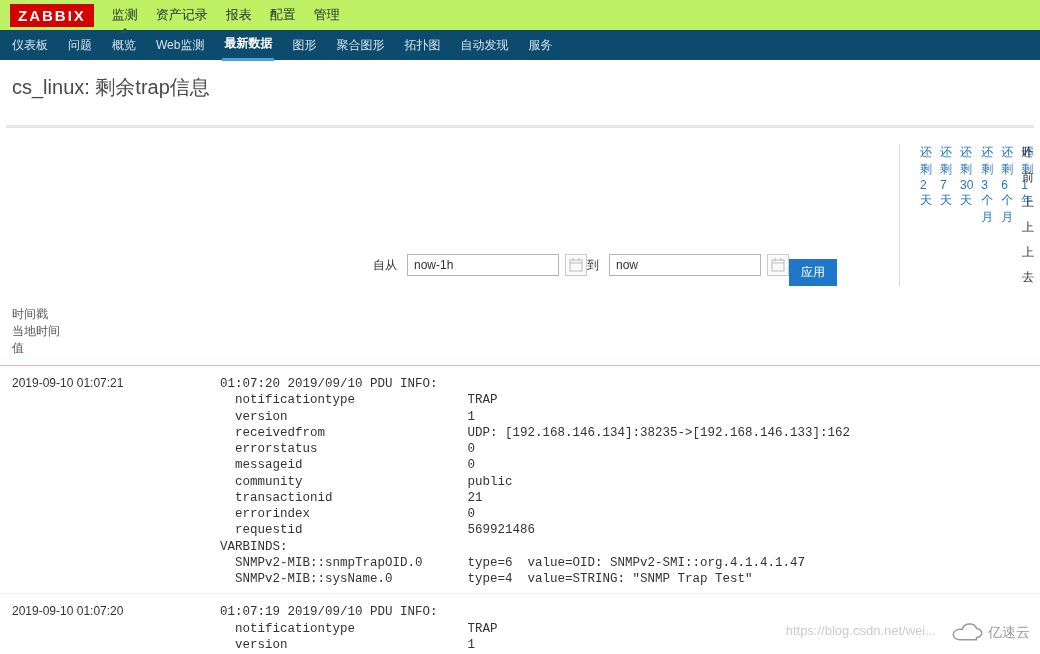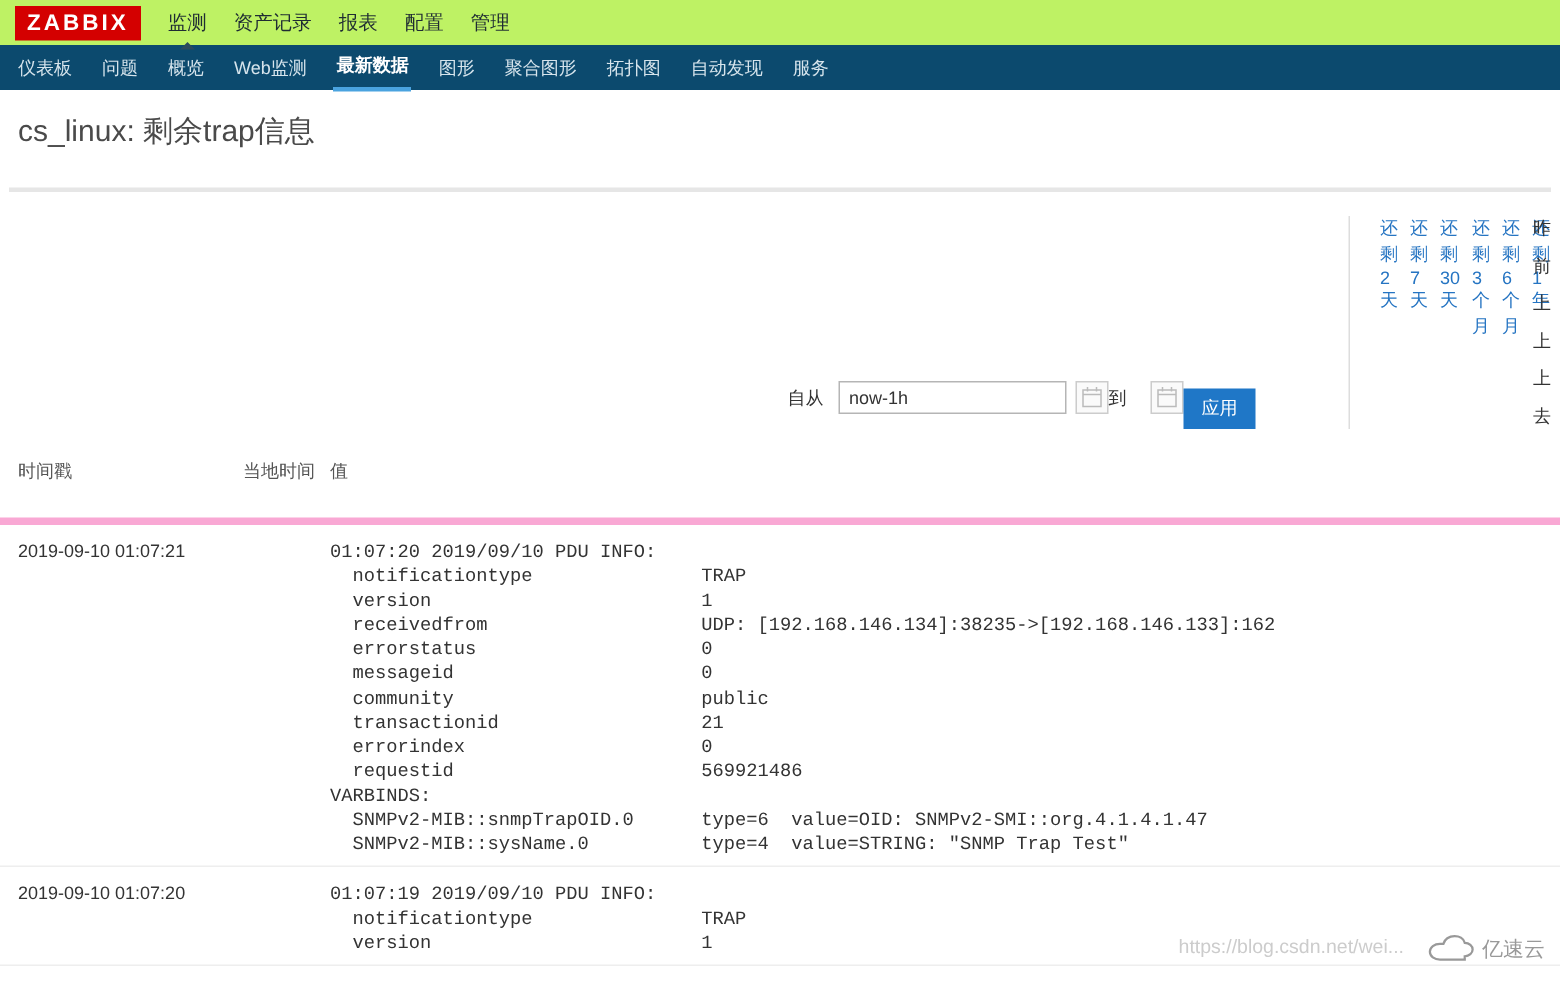--- a/index.html
+++ b/index.html
@@ -26,21 +26,21 @@
 .filter-label { color: #333; margin-right: 10px; font-size: 12px; }
 .filter-input { width: 152px; height: 22px; border: 1px solid #b5b5b5; padding: 2px 6px; font-size: 12px; color: #333; }
 .cal-icon { width: 22px; height: 22px; border: 1px solid #ccc; margin-left: 6px; display: flex; align-items: center; justify-content: center; color: #999; background: #fafafa; cursor: pointer; }
 .apply-btn { background: #1f77c7; color: #fff; border: none; padding: 5px 12px; font-size: 12px; cursor: pointer; margin-top: 4px; margin-right: 44px; }
 
 .vsep { border-left: 1px solid #ddd; padding-left: 20px; }
 .quick-links { display: flex; flex-direction: row; gap: 8px; font-size: 12px; width: 90px; }
 .quick-links a { color: #2574c2; text-decoration: none; cursor: pointer; }
 .right-col { display: flex; flex-direction: column; gap: 8px; font-size: 12px; color: #333; padding-left: 12px; }
 
-.hist-header { display: flex; padding: 10px 12px 22px; border-bottom: 5px solid #f9a8d4; font-size: 12px; color: #555; }
+.hist-header { display: flex; padding: 10px 12px 8px; border-bottom: 1px solid #f9a8d4; font-size: 12px; color: #555; flex-direction: column; }
 .col-ts { width: 150px; }
 .col-lt { width: 58px; }
 .col-val { flex: 1; }
 
 .hist-row { display: flex; padding: 10px 12px 6px; border-bottom: 1px solid #eee; font-size: 12px; align-items: flex-start; }
 .hist-row .ts { width: 150px; color: #333; }
 .hist-row .lt { width: 58px; }
 .hist-row .val { flex: 1; font-family: Liberation Mono, monospace; font-size: 12.5px; white-space: pre; color: #333; line-height: 1.3; }
 
 .watermark { position: fixed; right: 104px; bottom: 16px; color: #ccc; font-size: 13px; }
@@ -88,20 +88,21 @@
         <svg width="14" height="14" viewBox="0 0 14 14">
             <rect x="1" y="2" width="12" height="11" fill="none" stroke="#bbb"></rect>
             <line x1="1" y1="5" x2="13" y2="5" stroke="#bbb"></line>
             <line x1="4" y1="0" x2="4" y2="3" stroke="#bbb"></line>
             <line x1="10" y1="0" x2="10" y2="3" stroke="#bbb"></line>
           </svg>
       </span>
     </div>
     <div class="filter-row">
       <span class="filter-label">到</span>
+      <input class="filter-input" value="now" style="">
       <span class="cal-icon">
         <svg width="14" height="14" viewBox="0 0 14 14">
             <rect x="1" y="2" width="12" height="11" fill="none" stroke="#bbb"></rect>
             <line x1="1" y1="5" x2="13" y2="5" stroke="#bbb"></line>
             <line x1="4" y1="0" x2="4" y2="3" stroke="#bbb"></line>
             <line x1="10" y1="0" x2="10" y2="3" stroke="#bbb"></line>
           </svg>
       </span>
     </div>
     <button class="apply-btn">应用</button>

